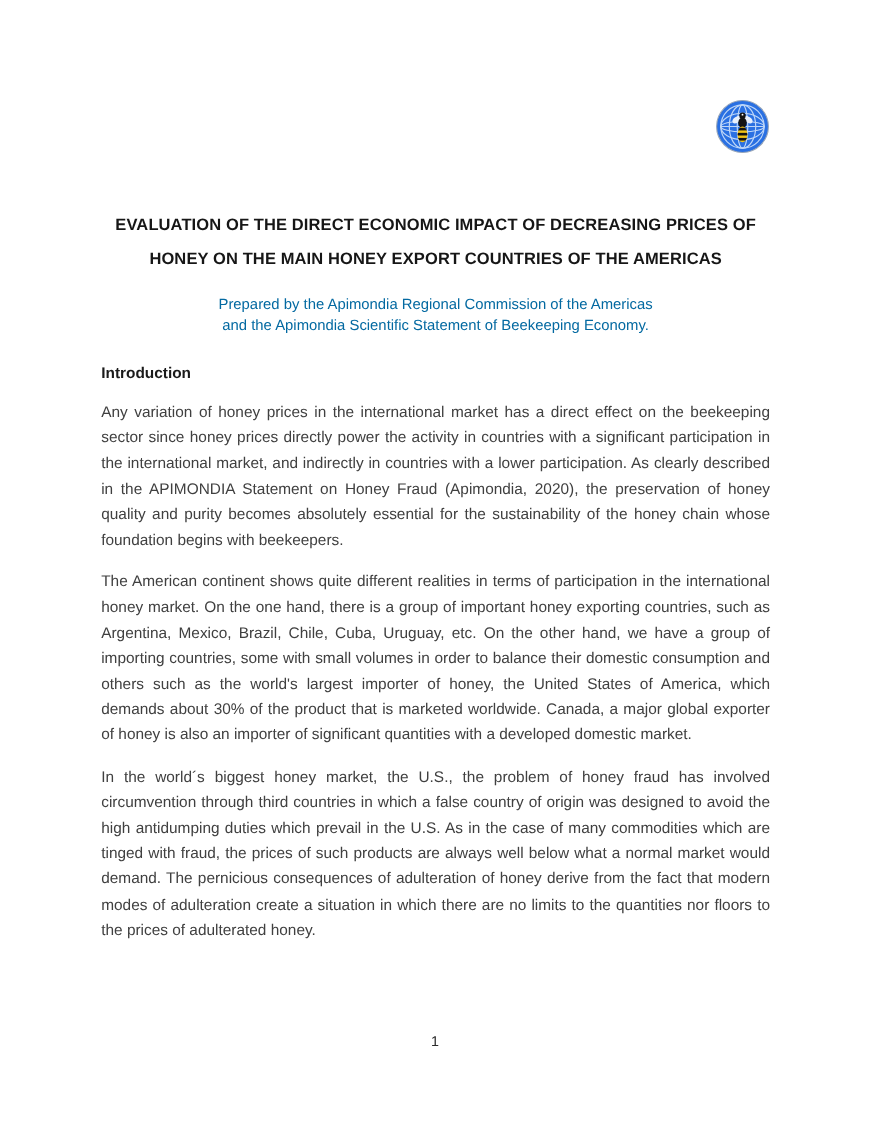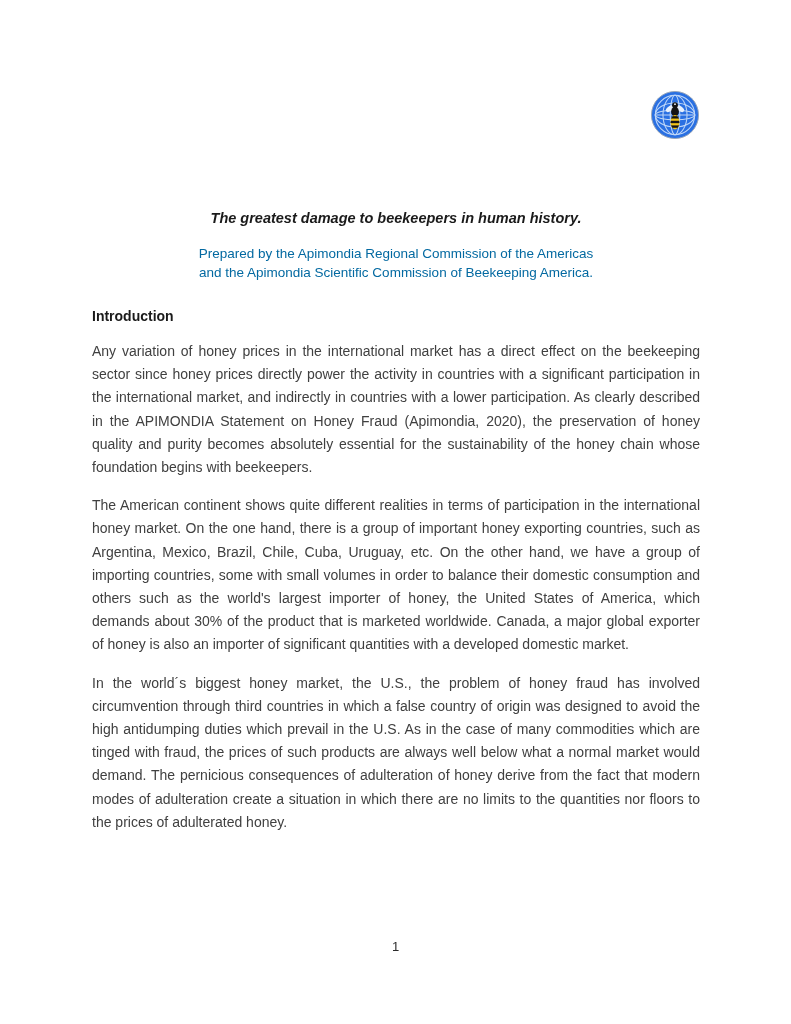--- a/index.html
+++ b/index.html
@@ -113,26 +113,29 @@
           <rect x="20" y="27.2" width="12" height="2.5"></rect>
           <rect x="20" y="32" width="12" height="2.5"></rect>
           <rect x="20" y="36.8" width="12" height="2.5"></rect>
         </g>
       </g>
     </svg>
   </div>
 
   <div class="content">
 
+    <div class="title">
+      <div>EVALUATION OF THE DIRECT ECONOMIC IMPACT OF DECREASING PRICES OF</div>
+      <div>HONEY ON THE MAIN HONEY EXPORT COUNTRIES OF THE AMERICAS</div>
+    </div>
 
-    <div class="subtitle">The greatest damage to beekeepers in human history.</div>
 
     <div class="byline">
       <div>Prepared by the Apimondia Regional Commission of the Americas</div>
-      <div>and the Apimondia Scientific Commission of Beekeeping America.</div>
+      <div>and the Apimondia Scientific Statement of Beekeeping Economy.</div>
     </div>
 
     <div class="section-heading">Introduction</div>
 
     <p class="body-paragraph">Any variation of honey prices in the international market has a direct effect on the beekeeping sector since honey prices directly power the activity in countries with a significant participation in the international market, and indirectly in countries with a lower participation. As clearly described in the APIMONDIA Statement on Honey Fraud (Apimondia, 2020), the preservation of honey quality and purity becomes absolutely essential for the sustainability of the honey chain whose foundation begins with beekeepers.</p>
     <p class="body-paragraph">The American continent shows quite different realities in terms of participation in the international honey market. On the one hand, there is a group of important honey exporting countries, such as Argentina, Mexico, Brazil, Chile, Cuba, Uruguay, etc. On the other hand, we have a group of importing countries, some with small volumes in order to balance their domestic consumption and others such as the world's largest importer of honey, the United States of America, which demands about 30% of the product that is marketed worldwide. Canada, a major global exporter of honey is also an importer of significant quantities with a developed domestic market.</p>
     <p class="body-paragraph">In the world´s biggest honey market, the U.S., the problem of honey fraud has involved circumvention through third countries in which a false country of origin was designed to avoid the high antidumping duties which prevail in the U.S.  As in the case of many commodities which are tinged with fraud, the prices of such products are always well below what a normal market would demand.  The pernicious consequences of adulteration of honey derive from the fact that modern modes of adulteration create a situation in which there are no limits to the quantities nor floors to the prices of adulterated honey.</p>
 
   </div>
 

